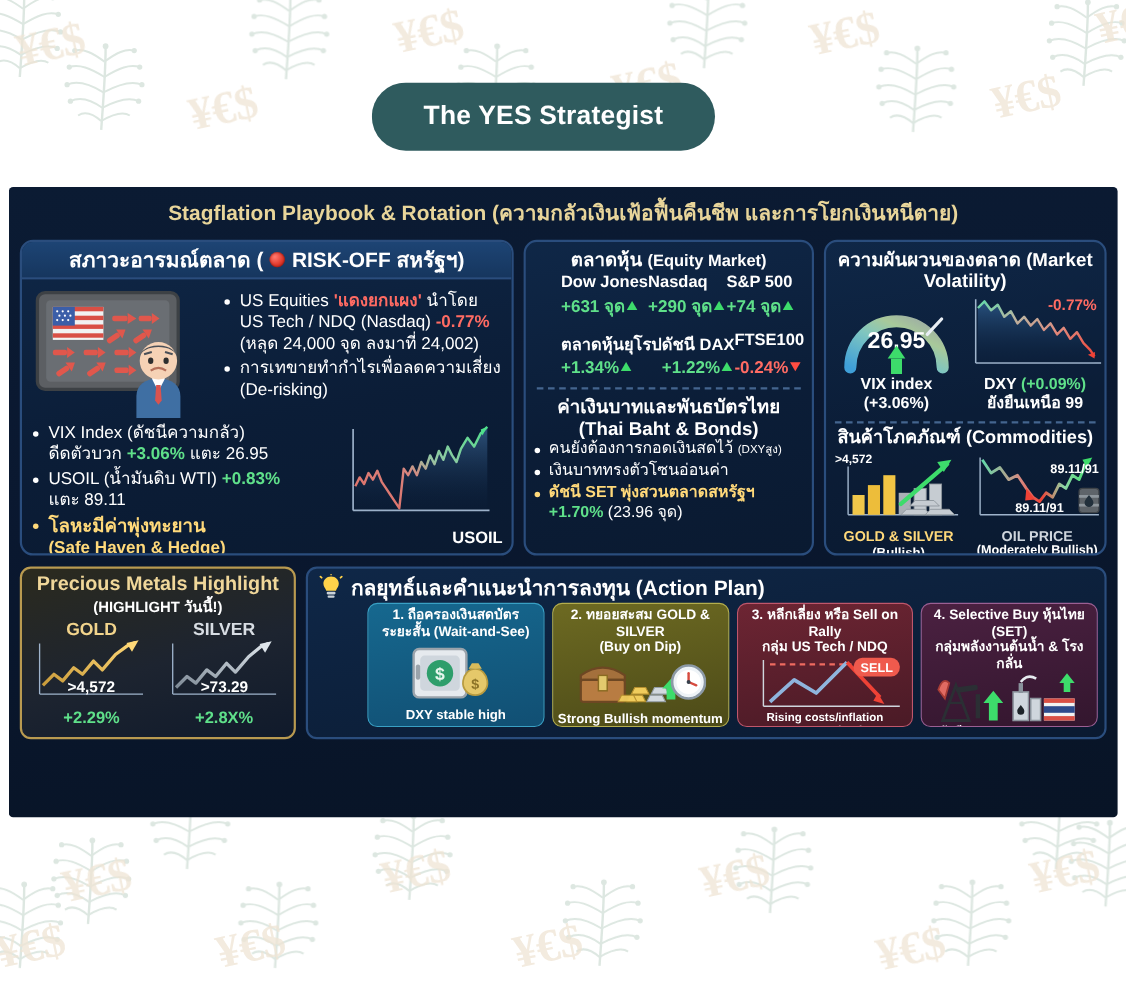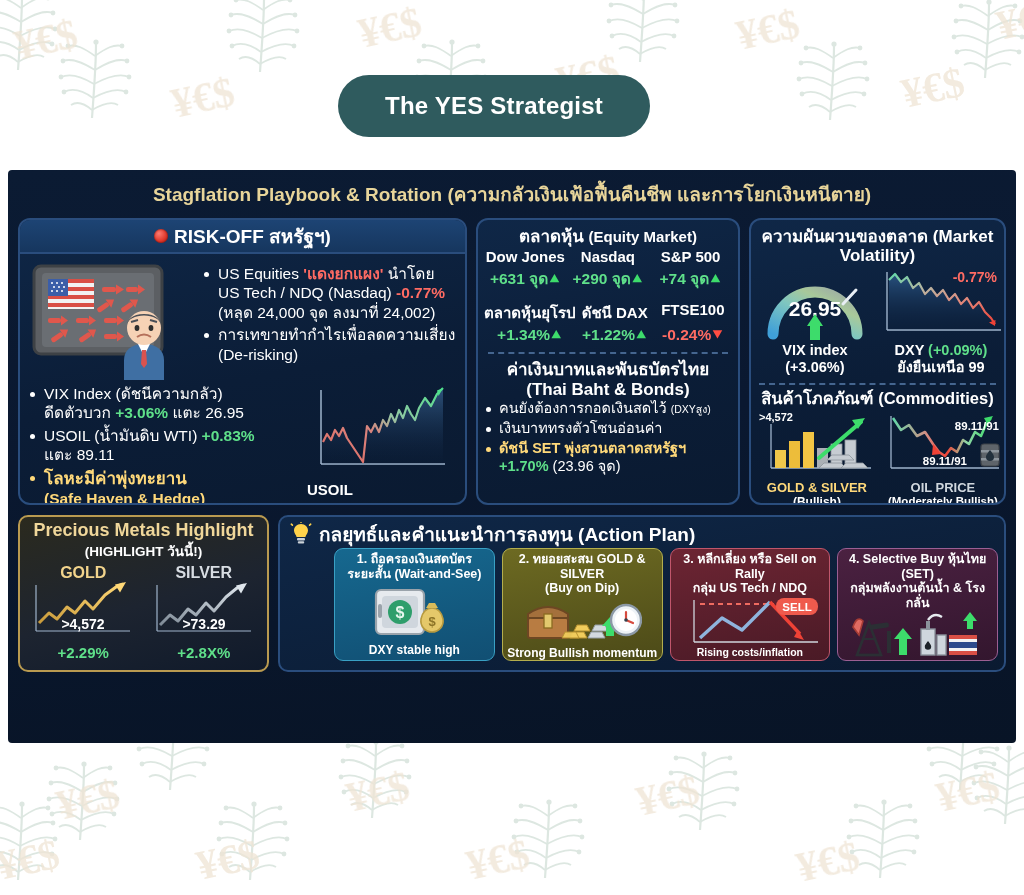--- a/index.html
+++ b/index.html
@@ -128,34 +128,34 @@
     width: 5px; height: 5px; border-radius: 50%;
     background: #ffffff;
   }
   ul.b li.gold::before { background: #ffd97a; }
   .red   { color: #ff6b63; font-weight: bold; text-align: right; }
   .green { color: #5fe08a; font-weight: bold; }
   .goldt { color: #ffd97a; font-weight: bold; }
 
   .sent-lower { display: flex; gap: 6px; margin-top: 4px; }
   .sent-lower-left { flex: 1; }
-  .sent-chart { width: 150px; flex: none; text-align: left; }
+  .sent-chart { width: 150px; flex: none; text-align: right; }
   .sent-chart .caption {
     font-size: 15px; font-weight: bold; color: #fff; margin-top: 1px;
   }
 
   
   .sub-title {
     text-align: center; font-size: 17px; font-weight: bold;
     color: #ffffff; margin: 3px 0 2px; line-height: 1.15;
   }
   .sub-title .en { font-size: 15px; font-weight: bold; }
   .grid3 {
     display: grid; grid-template-columns: 1fr 1fr 1fr;
-    text-align: center; row-gap: 1px; margin-top: 2px;
+    text-align: left; row-gap: 1px; margin-top: 2px; margin-left: 26px;
   }
   .grid3 .name { font-size: 15px; font-weight: bold; color: #fff; white-space: nowrap;}
   .grid3 .val  { font-size: 15.5px; font-weight: bold; white-space: nowrap; }
   .grid3 .val.up   { color: #5fe08a; }
   .grid3 .val.down { color: #ff6b63; }
   .up-glyph { color:#3ddc6b; font-weight:bold; }
   .dn-glyph { color:#ff4d42; font-weight:bold; }
 
   .dashed-sep {
     border: none; border-top: 2px dashed #44658f;
@@ -315,20 +315,21 @@
 </div>
 
 <div class="poster">
 
   <div class="poster-subtitle">Stagflation Playbook &amp; Rotation (ความกลัวเงินเฟ้อฟื้นคืนชีพ และการโยกเงินหนีตาย)</div>
 
   <div class="cards-row">
 
     <div class="card card-sentiment">
       <div class="sent-head">
+        <span>สภาวะอารมณ์ตลาด (</span>
         <span class="dot-red"></span>
         <span>RISK-OFF สหรัฐฯ)</span>
       </div>
 
       <div class="sent-body">
         <div class="sent-top">
 
           <div class="sent-illus">
             <svg width="168" height="120" viewBox="0 0 168 120">
               <rect x="6" y="6" width="128" height="88" rx="7" fill="#5c5f63" stroke="#3d4145" stroke-width="3"></rect>

